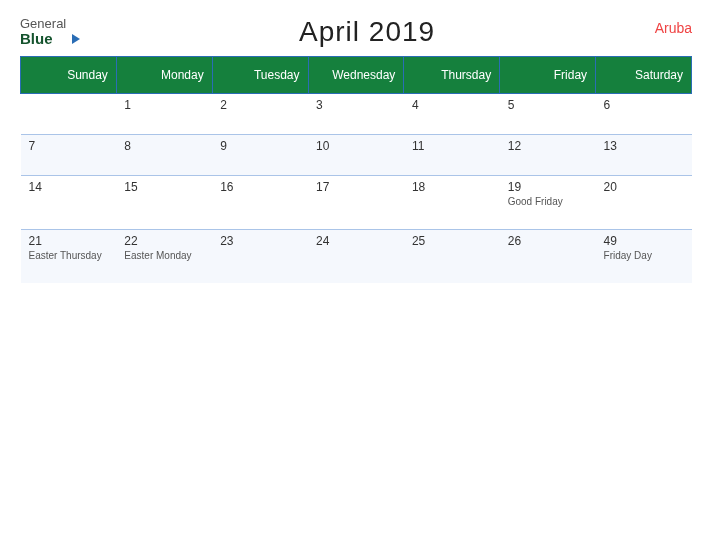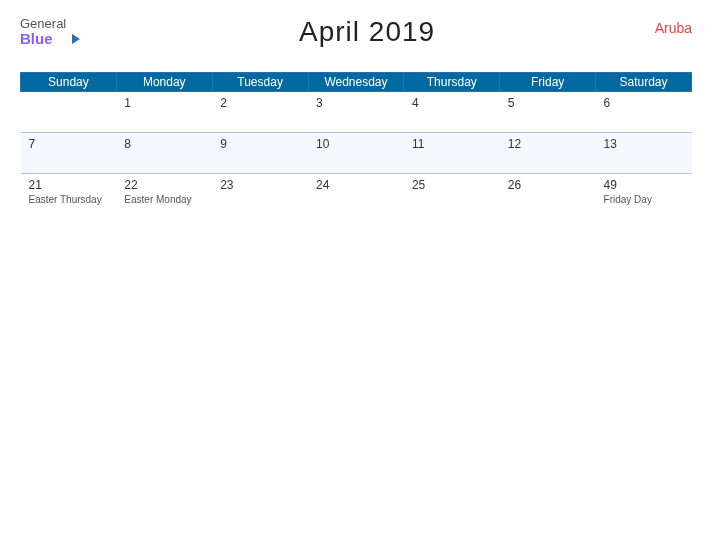--- a/index.html
+++ b/index.html
@@ -12,37 +12,37 @@
       flex-direction: column;
       align-items: center;
       padding: 16px 20px;
     }
 
     .header-row {
       width: 100%;
       display: flex;
       align-items: center;
       justify-content: space-between;
-      margin-bottom: 20px;
+      margin-bottom: 4px;
     }
 
     .logo {
       display: flex;
       flex-direction: column;
       align-items: flex-start;
       line-height: 1.1;
     }
     .logo-general {
       font-size: 13px;
       color: #555;
       font-weight: normal;
     }
     .logo-blue {
       font-size: 15px;
-      color: #8b5cf6;
+      color: #14532d;
       font-weight: bold;
       display: flex;
       align-items: center;
       gap: 16px;
     }
     .logo-triangle {
       width: 0;
       height: 0;
       border-left: 8px solid #2a6db5;
       border-top: 5px solid transparent;
@@ -64,26 +64,26 @@
       margin-top: 4px;
     }
 
     .calendar {
       width: 100%;
       border-collapse: collapse;
       margin-top: 4px;
     }
 
     .calendar thead tr th {
-      background: #0369a1;
+      background: #15803d;
       color: #fff;
       font-size: 12px;
       font-weight: normal;
-      padding: 2px 8px;
-      text-align: center;
+      padding: 11px 8px;
+      text-align: right;
       border: 1px solid #2a6db5;
     }
 
     .calendar tbody tr td {
       border: none;
       border-top: 1px solid #aac4e8;
       padding: 4px 8px 22px 8px;
       vertical-align: top;
       background: #fff;
       width: calc(100% / 7);
@@ -174,20 +174,44 @@
         </td>
         <td>
           <span class="day-number">12</span>
         </td>
         <td>
           <span class="day-number">13</span>
         </td>
       </tr>
       <tr>
         <td>
+          <span class="day-number">14</span>
+        </td>
+        <td>
+          <span class="day-number">15</span>
+        </td>
+        <td>
+          <span class="day-number">16</span>
+        </td>
+        <td>
+          <span class="day-number">17</span>
+        </td>
+        <td>
+          <span class="day-number">18</span>
+        </td>
+        <td>
+          <span class="day-number">19</span>
+          <span class="day-event">Good Friday</span>
+        </td>
+        <td>
+          <span class="day-number">20</span>
+        </td>
+      </tr>
+      <tr>
+        <td>
           <span class="day-number">21</span>
           <span class="day-event">Easter Thursday</span>
         </td>
         <td>
           <span class="day-number">22</span>
           <span class="day-event">Easter Monday</span>
         </td>
         <td>
           <span class="day-number">23</span>
         </td>

